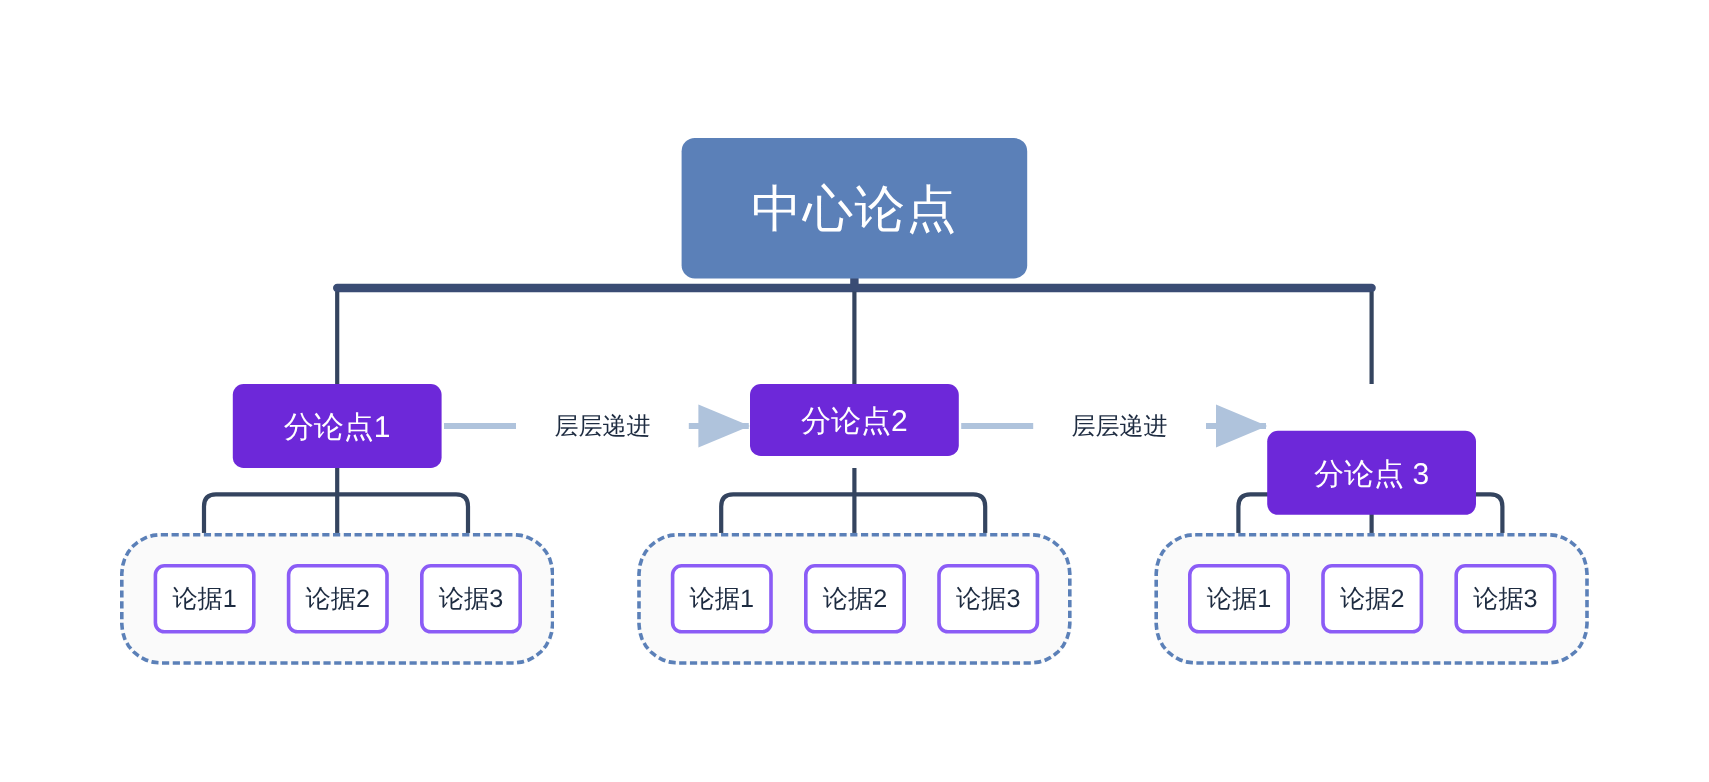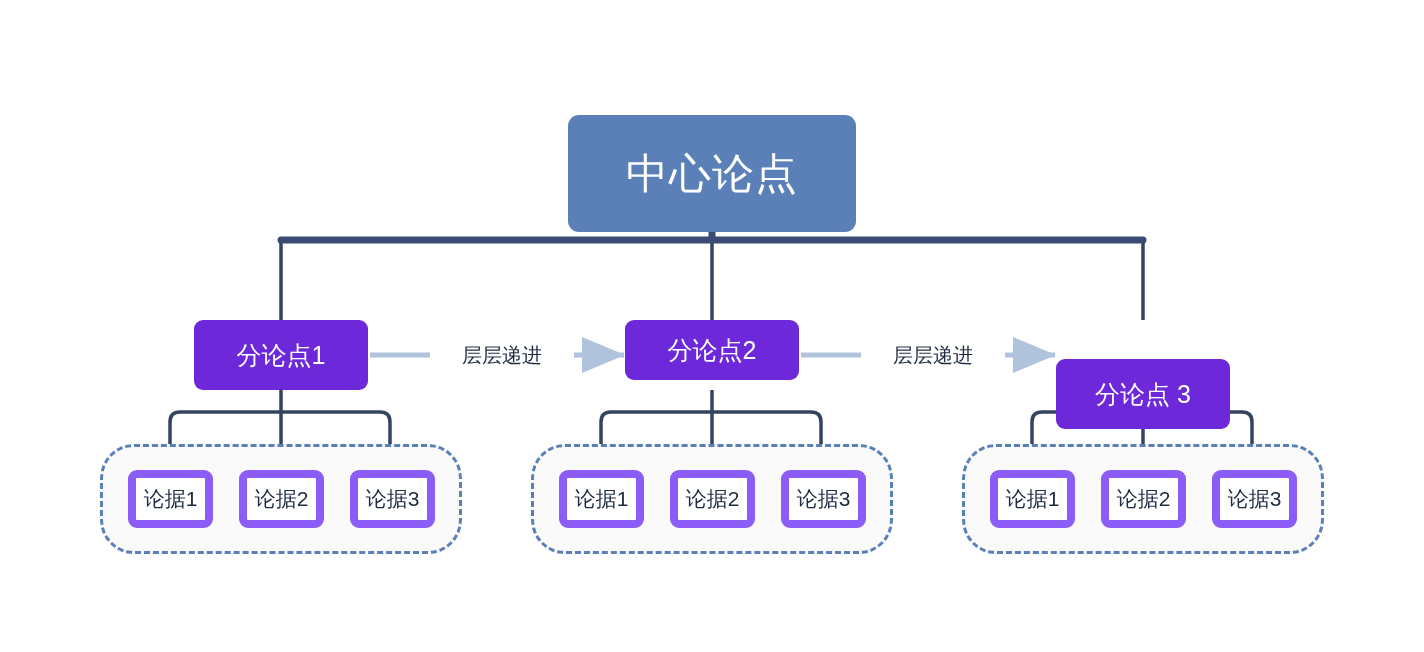--- a/index.html
+++ b/index.html
@@ -65,21 +65,21 @@
     color: #ffffff;
     font-size: 25px;
     z-index: 3;
   }
 
   
   .node-leaf {
     position: absolute;
     box-sizing: border-box;
     background: #ffffff;
-    border: 8px solid #8b5cf6;
+    border: 3px solid #8b5cf6;
     border-radius: 9px;
     display: flex;
     align-items: center;
     justify-content: center;
     color: #1d2b40;
     font-size: 21px;
     z-index: 3;
   }
 
   

